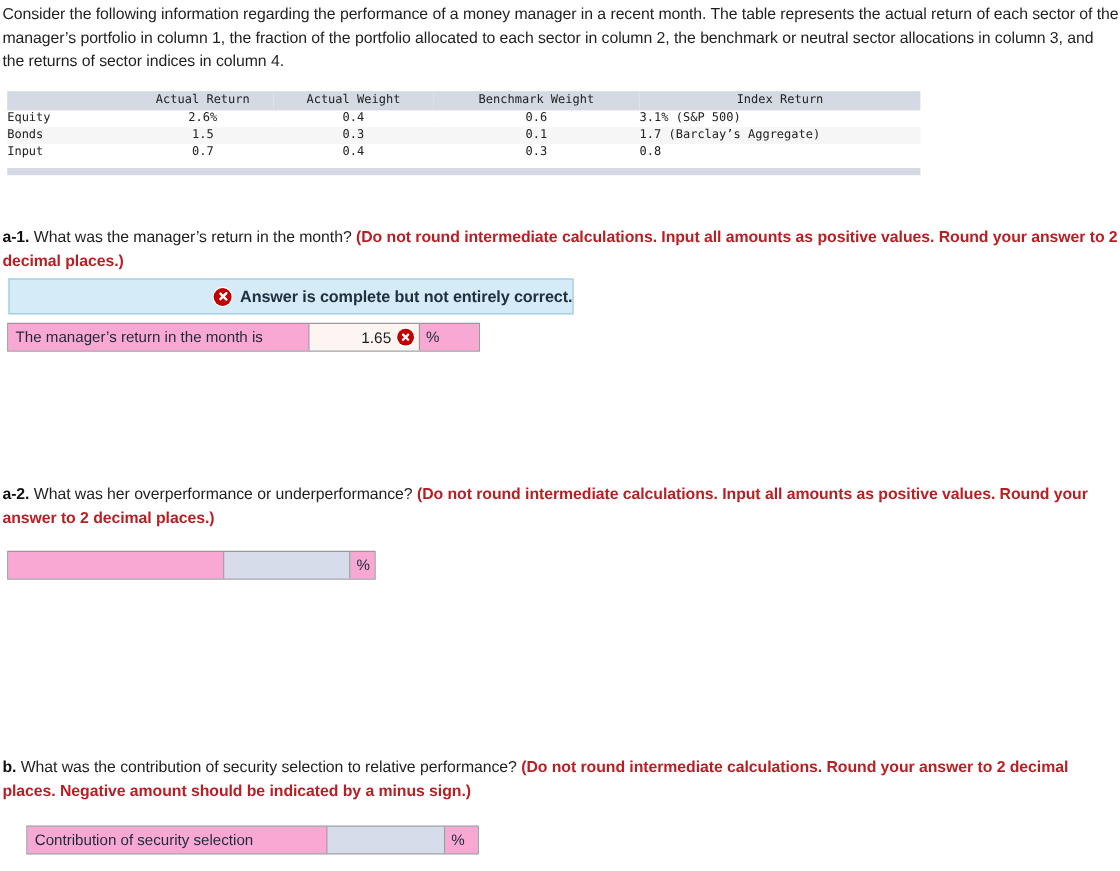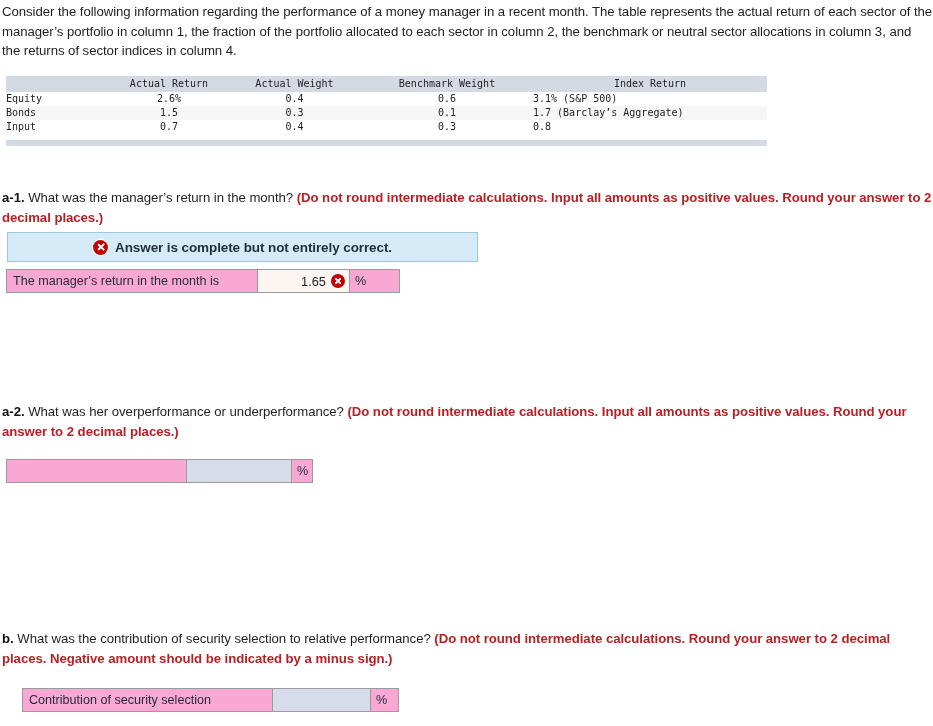--- a/index.html
+++ b/index.html
@@ -95,21 +95,21 @@
     position: absolute;
     left: 7px;
     top: 232px;
     width: 471px;
     height: 30px;
     background: #d6ebf8;
     border: 1px solid #9dc8e0;
     box-sizing: border-box;
     display: flex;
     align-items: center;
-    justify-content: center;
+    justify-content: flex-end;
   }
   .alert-text {
     font-size: 13.5px;
     font-weight: bold;
     color: #20303f;
     letter-spacing: -0.1px;
   }
   .x-icon {
     display: inline-block;
     width: 15px;

